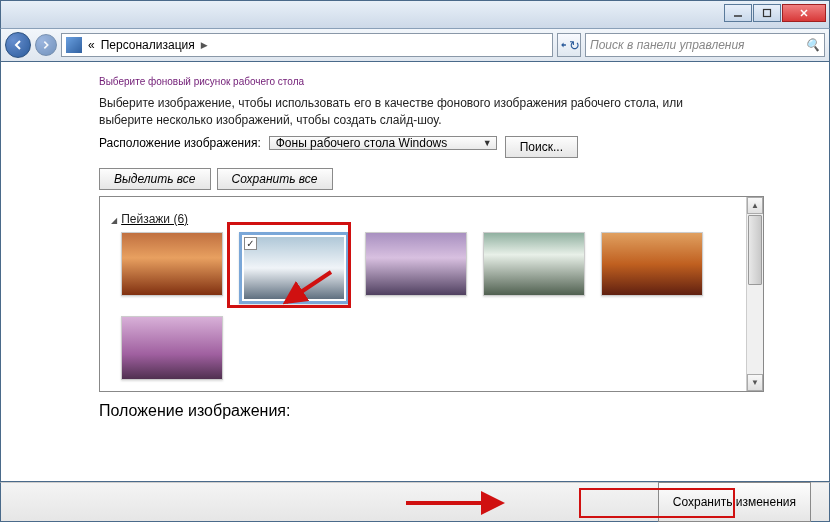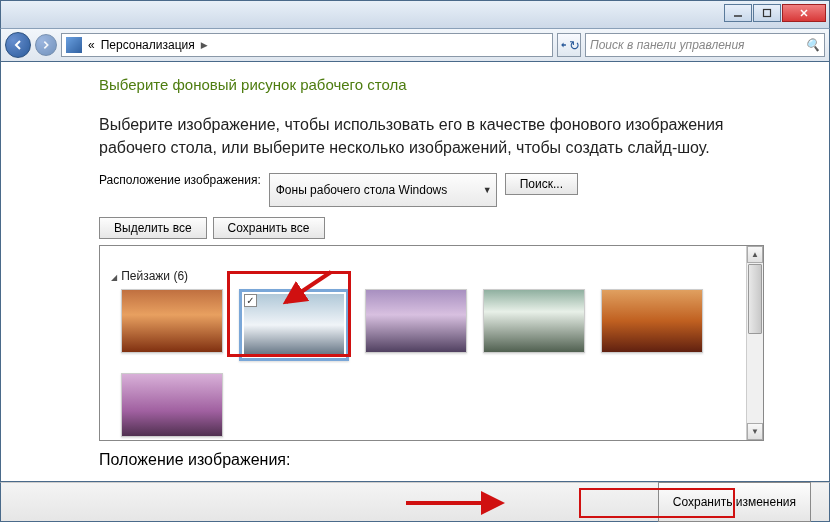--- a/index.html
+++ b/index.html
@@ -17,30 +17,30 @@
 .nav-back, .nav-fwd { width: 26px; height: 26px; border-radius: 50%; background: radial-gradient(circle at 30% 30%, #6890d0, #2a5a9a); border: 1px solid #2a5080; display: flex; align-items: center; justify-content: center; color: #fff; font-size: 14px; }
 .nav-fwd { width: 22px; height: 22px; opacity: 0.6; }
 .addr-bar { flex: 1; height: 24px; background: #fff; border: 1px solid #8a98a8; display: flex; align-items: center; padding: 0 4px; gap: 6px; font-size: 12px; }
 .addr-icon { width: 16px; height: 16px; background: linear-gradient(135deg, #6aa0e0, #3060a0); display: inline-block; }
 .addr-sep { color: #555; font-size: 9px; }
 .refresh-btn { width: 24px; height: 24px; background: linear-gradient(to bottom, #f8faff, #e0e8f0); border: 1px solid #8a98a8; display: flex; align-items: center; justify-content: center; color: #2a5a9a; font-size: 13px; }
 .search-box { width: 240px; height: 24px; background: #fff; border: 1px solid #8a98a8; display: flex; align-items: center; padding: 0 4px; gap: 4px; font-size: 12px; color: #888; font-style: italic; }
 
 
 .content { border: 1px solid #4a6a8a; border-top: none; height: calc(522px - 28px - 34px - 40px); background: #fff; padding: 14px 0 0 98px; overflow: hidden; position: relative; }
-.heading { color: #4d7c0f; font-size: 15px; margin-bottom: 20px; font-weight: normal; }
-.desc { font-size: 16px; color: #222; line-height: 1.45; margin-bottom: 14px; max-width: 640px; }
+.heading { color: #701a75; font-size: 10px; margin-bottom: 8px; font-weight: normal; }
+.desc { font-size: 12px; color: #222; line-height: 1.45; margin-bottom: 6px; max-width: 640px; }
 .row { display: flex; align-items: flex-start; gap: 8px; margin-bottom: 10px; font-size: 12px; }
-.combo { display: inline-flex; align-items: center; justify-content: space-between; height: 34px; background: linear-gradient(to bottom, #fdfdfd, #eaeaea); border: 1px solid #8a8a8a; padding: 0 4px 0 6px; font-size: 12px; min-width: 228px; }
+.combo { display: inline-flex; align-items: center; justify-content: space-between; height: 14px; background: linear-gradient(to bottom, #fdfdfd, #eaeaea); border: 1px solid #8a8a8a; padding: 0 4px 0 6px; font-size: 12px; min-width: 228px; }
 .combo .arr { font-size: 9px; color: #333; }
 .btn { height: 22px; background: linear-gradient(to bottom, #fdfdfd, #e6e6e6); border: 1px solid #8a8a8a; padding: 0 14px; font-size: 12px; display: inline-flex; align-items: center; }
-.btns-row { display: flex; gap: 6px; margin-bottom: 6px; }
+.btns-row { display: flex; gap: 6px; margin-bottom: 6px; font-style: italic; }
 
 .gallery-box { border: 1px solid #888; width: 665px; height: 196px; position: relative; background: #fff; }
-.gallery-inner { position: absolute; inset: 1px 18px 1px 1px; overflow: hidden; padding: 16px 10px; }
+.gallery-inner { position: absolute; inset: 1px 18px 1px 1px; overflow: hidden; padding: 8px 10px; text-decoration: underline; }
 .scrollbar { position: absolute; right: 0; top: 0; bottom: 0; width: 17px; background: #f0f0f0; border-left: 1px solid #ccc; }
 .scroll-arrow { height: 17px; background: linear-gradient(to bottom,#f8f8f8,#e0e0e0); border: 1px solid #aaa; display:flex;align-items:center;justify-content:center;font-size:8px;color:#555; }
 .scroll-thumb { position: absolute; top: 18px; left: 1px; right: 1px; height: 70px; background: linear-gradient(to right,#e8e8e8,#c8c8c8); border: 1px solid #999; border-radius: 1px; }
 
 .cat-label { font-size: 12px; color: #222; margin: 6px 0 6px 0; }
 .cat-label::before { content: "◢"; display:inline-block; transform: rotate(0deg); font-size:8px; margin-right:4px; color:#555; }
 .thumbs { display: flex; flex-wrap: wrap; gap: 12px 16px; padding-left: 10px; }
 .thumb { width: 102px; height: 64px; border: 1px solid #ccc; background: #888; position: relative; box-shadow: 0 1px 2px rgba(0,0,0,0.15); }
 .thumb.selected { border: 3px solid #7aa7d8; background: #fff; padding: 2px; width: 110px; height: 72px; }
 .thumb.selected .inner { width: 100%; height: 100%; }

